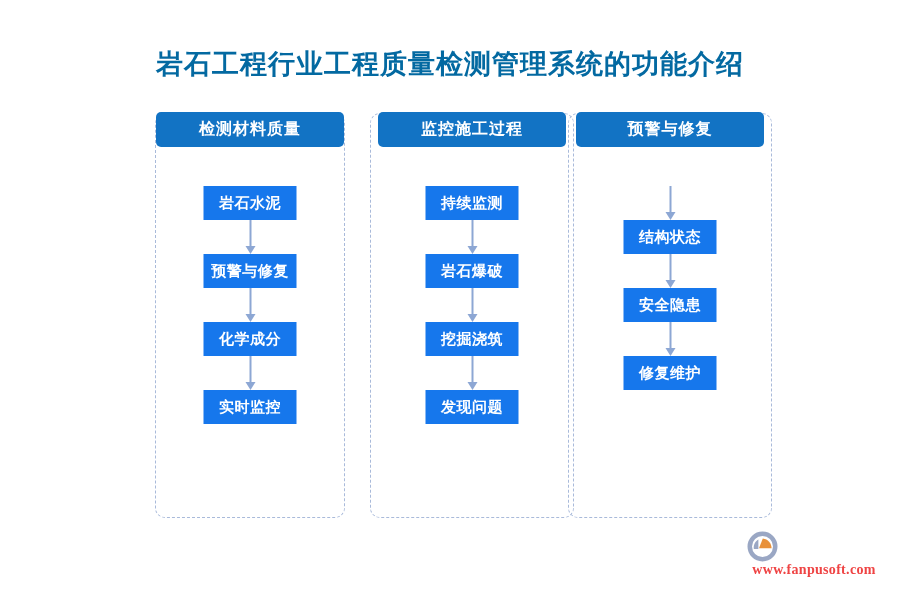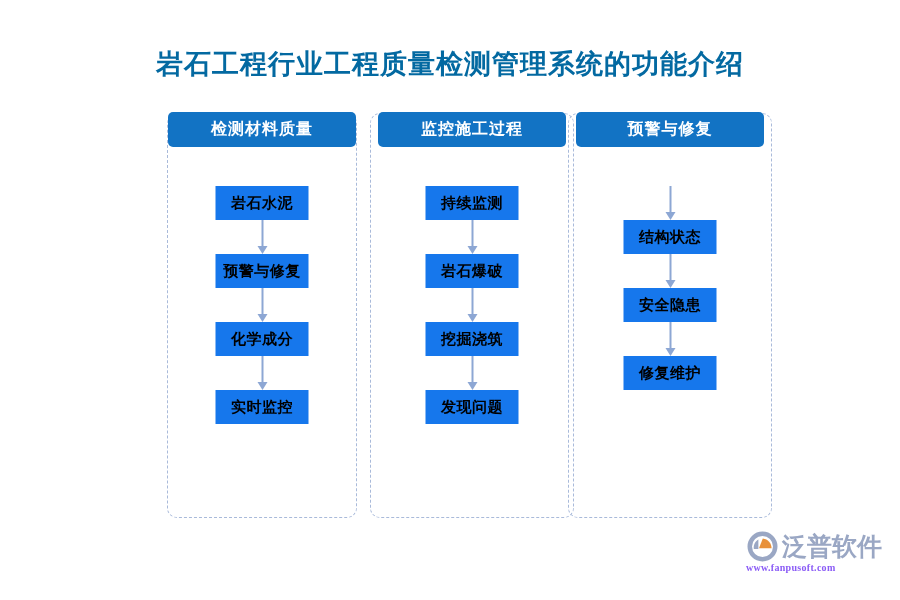--- a/index.html
+++ b/index.html
@@ -39,21 +39,21 @@
     height: 407px;
   }
 
   .column {
     position: absolute;
     top: 0;
     width: 204px;
     height: 405px;
     box-sizing: border-box;
   }
-  .column.col-0 { left: 12px;   width: 190px; text-align: right; }
+  .column.col-0 { left: 0px;   width: 190px; text-align: right; }
   .column.col-1 { left: 207px; width: 204px; margin-left: 8px; }
   .column.col-2 { left: 413px; width: 204px; padding-left: 24px; }
 
   
   .col-frame {
     position: absolute;
     left: 0;
     top: 0;
     width: 100%;
     height: 100%;
@@ -92,21 +92,21 @@
     transform: translateX(-50%);
     display: flex;
     flex-direction: column;
     align-items: center;
   }
 
   .node {
     width: 93px;
     height: 34px;
     background: #1677ec;
-    color: #000000;
+    color: #ffffff;
     font-size: 15px;
     font-weight: 700;
     display: flex;
     align-items: center;
     justify-content: center;
     letter-spacing: 0.5px;
     white-space: nowrap;
     box-sizing: border-box;
   }
 
@@ -160,24 +160,24 @@
   #watermark .logo-text {
     font-family: "DejaVu Sans", sans-serif;
     font-size: 25px;
     font-weight: 700;
     color: #9aa7c4;
     letter-spacing: 0px;
     white-space: nowrap;
   }
   #watermark .logo-url {
     font-family: "Liberation Serif", "DejaVu Serif", serif;
-    font-size: 10px;
-    font-weight: 700;
-    color: #8b5cf6;
-    text-align: left;
+    font-size: 14px;
+    font-weight: 700;
+    color: #ef4444;
+    text-align: center;
     letter-spacing: 0.3px;
     white-space: nowrap;
     margin-top: -2px;
   }
 </style>
 </head>
 <body>
 
 <div id="page-title">岩石工程行业工程质量检测管理系统的功能介绍</div>
 
@@ -267,16 +267,15 @@
 
 <div id="watermark">
   <div class="logo-row">
     <span class="logo-mark">
       <svg width="33" height="33" viewBox="0 0 33 33" xmlns="http://www.w3.org/2000/svg">
         <path d="M16.5 1.5 A15 15 0 1 0 16.5 31.5 A15 15 0 1 0 16.5 1.5 Z M16.5 6 A10.5 10.5 0 1 1 16.5 27 A10.5 10.5 0 1 1 16.5 6 Z" fill="#9aa7c4"></path>
         <path d="M16.8 8.5 C22 9.2 25.4 13.2 25.6 18.2 L13.0 18.2 Z" fill="#e8913a"></path>
         <path d="M12.4 9.6 C9.0 11.6 7.3 15.2 7.8 19.0 L12.4 19.0 Z" fill="#9aa7c4"></path>
       </svg>
     </span>
-    <span class="logo-text">泛普软件</span>
   </div>
   <div class="logo-url">www.fanpusoft.com</div>
 </div>
 
 </body></html>

